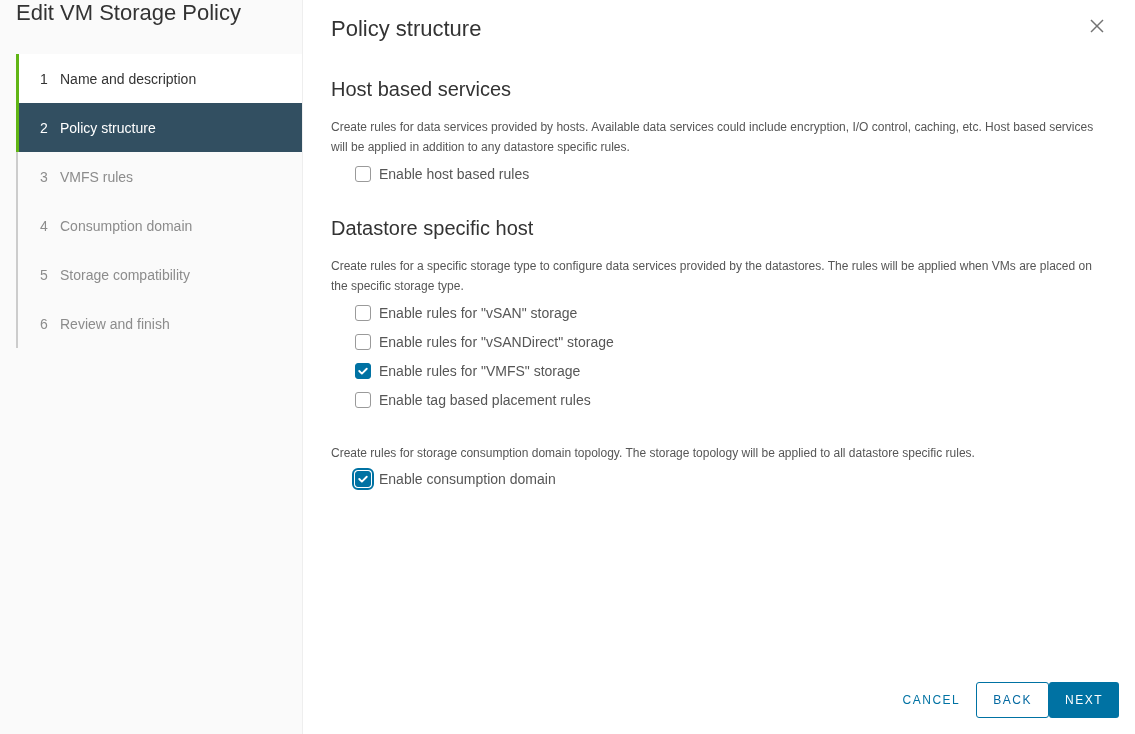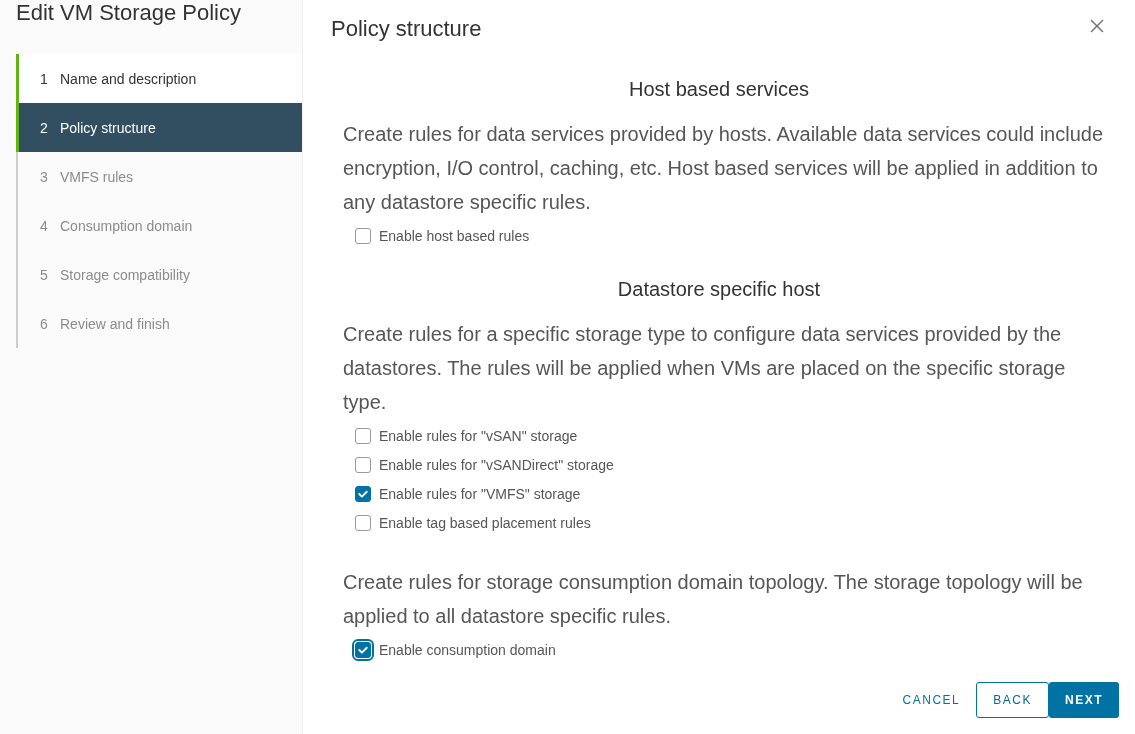--- a/index.html
+++ b/index.html
@@ -93,28 +93,26 @@
   cursor: pointer;
   color: #737373;
   padding: 2px;
 }
 .close-icon svg { width: 16px; height: 16px; }
 .section-title {
   font-size: 20px;
   font-weight: 300;
   color: #333;
   margin-bottom: 16px;
-  text-align: center;
 }
 .section-desc {
-  font-size: 20px;
+  font-size: 12px;
   color: #565656;
   line-height: 1.7;
   margin-bottom: 2px;
-  margin-left: 12px;
 }
 .checkbox-list {
   padding-left: 24px;
   margin-bottom: 28px;
   margin-top: 2px;
 }
 .checkbox-row {
   display: flex;
   align-items: center;
   min-height: 29px;
@@ -159,21 +157,21 @@
   font-weight: 500;
   cursor: pointer;
   display: inline-flex;
   align-items: center;
   justify-content: center;
   border: none;
   background: none;
 }
 .btn.flat { color: #0072a3; }
 .btn.outline { border: 1px solid #0072a3; color: #0369a1; background: #fff; }
-.btn.primary { background: #0072a3; color: #fff; font-weight: bold; }
+.btn.primary { background: #0072a3; color: #fff; }
 </style>
 </head>
 <body>
 
 <div class="modal">
   <div class="sidebar">
     <div class="sidebar-title">Edit VM Storage Policy</div>
     <div class="steps" id="steps">
         <div class="step visited">
           <span class="num">1</span>

